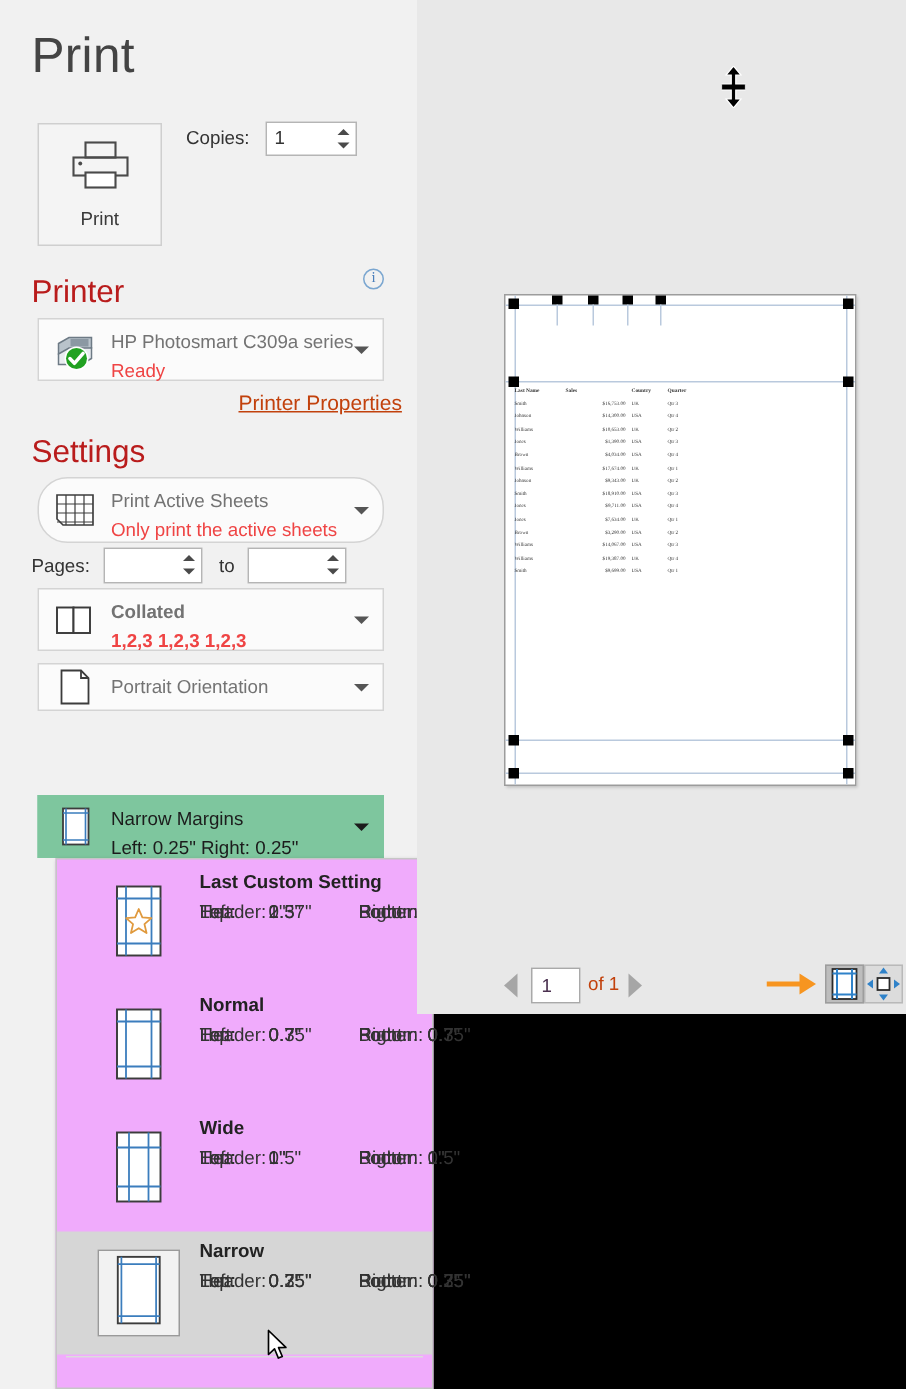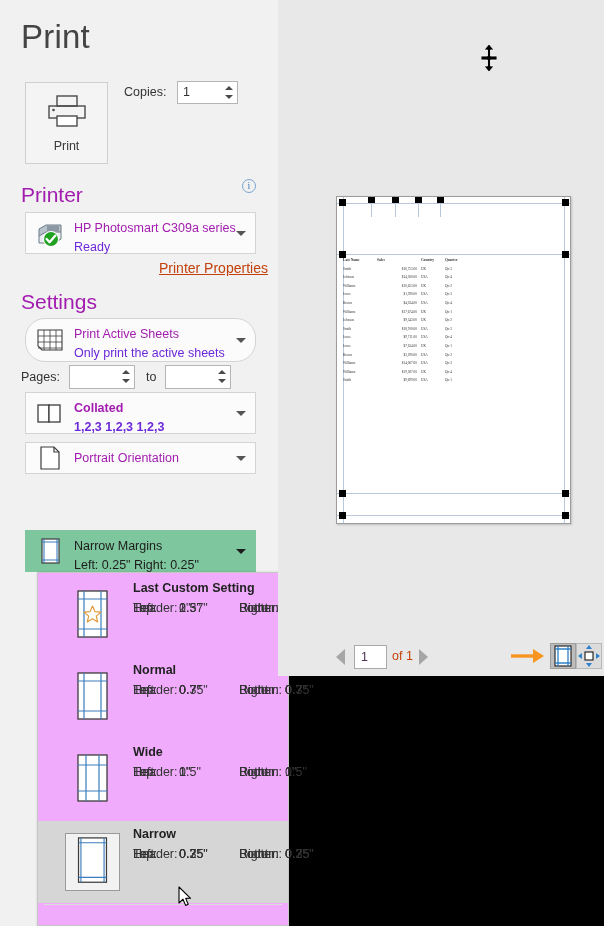--- a/index.html
+++ b/index.html
@@ -46,43 +46,43 @@
   .spin .up, .spin .dn {
     position: absolute; left: 3px; width: 0; height: 0;
     border-left: 4px solid transparent; border-right: 4px solid transparent;
     cursor: pointer;
   }
   .spin .up { top: 4px; border-bottom: 4px solid #4a4a4a; }
   .spin .dn { bottom: 4px; border-top: 4px solid #4a4a4a; }
 
   
   .sec-head {
-    position: absolute; left: 21px; font-size: 21px; color: #a21caf; font-weight: 400;
+    position: absolute; left: 21px; font-size: 21px; color: #b91c1c; font-weight: 400;
   }
   .info-icon {
     position: absolute; left: 242px; top: 179px; width: 14px; height: 14px;
     border: 1px solid #7aa6d0; border-radius: 50%;
     color: #4a7ebb; font-size: 10px; text-align: center; line-height: 12px;
     font-family: "Liberation Serif", serif;
   }
 
   
   .combo {
     position: absolute; left: 25px; width: 231px;
     border: 1px solid #d4d4d4; background: #fbfbfb; cursor: pointer;
   }
   .combo .ico {
     position: absolute; left: 8px; top: 50%; transform: translateY(-50%);
     width: 32px; height: 32px;
   }
   .combo .t1 {
-    position: absolute; left: 48px; font-size: 12.5px; color: #a21caf; white-space: nowrap;
+    position: absolute; left: 48px; font-size: 12.5px; color: #737373; white-space: nowrap;
   }
   .combo .t2 {
-    position: absolute; left: 48px; font-size: 12.5px; color: #6d28d9; white-space: nowrap;
+    position: absolute; left: 48px; font-size: 12.5px; color: #ef4444; white-space: nowrap;
   }
   .combo .arr {
     position: absolute; right: 9px; top: 50%; margin-top: -2px;
     width: 0; height: 0;
     border-left: 5px solid transparent; border-right: 5px solid transparent;
     border-top: 5px solid #555;
   }
   .two-line .t1 { top: 8px; }
   .two-line .t2 { top: 27px; }
   .one-line .t1 { top: 50%; transform: translateY(-50%); }

